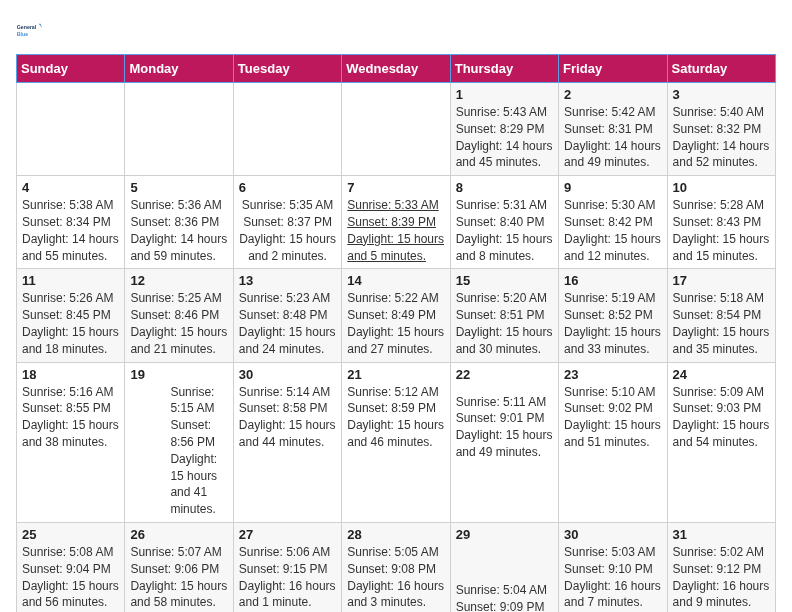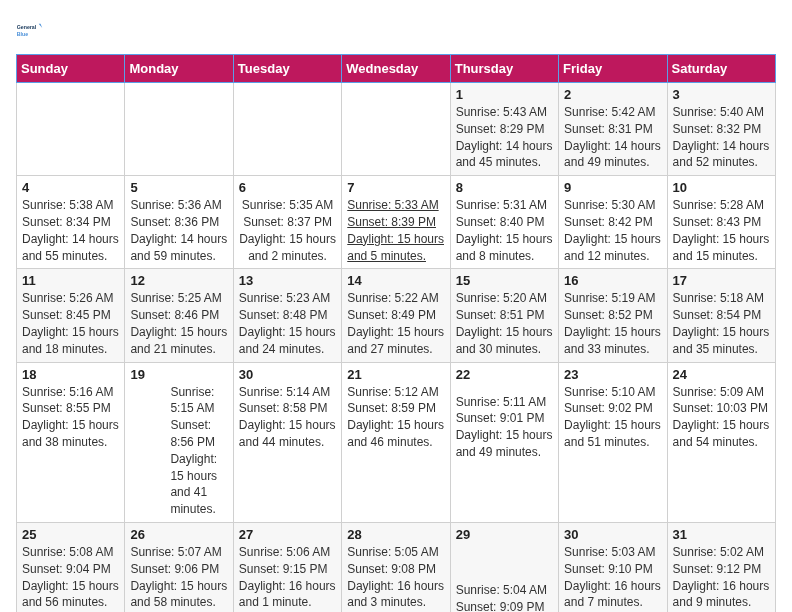--- a/index.html
+++ b/index.html
@@ -282,21 +282,21 @@
         <td>
           <div class="day-num">23</div>
           <div class="day-info" style="white-space: pre-line;">Sunrise: 5:10 AM
 Sunset: 9:02 PM
 Daylight: 15 hours
 and 51 minutes.</div>
         </td>
         <td>
           <div class="day-num">24</div>
           <div class="day-info" style="white-space: pre-line;">Sunrise: 5:09 AM
-Sunset: 10:03 PM
+Sunset: 9:03 PM
 Daylight: 15 hours
 and 54 minutes.</div>
         </td>
       </tr>
       <tr>
         <td>
           <div class="day-num">25</div>
           <div class="day-info" style="white-space: pre-line;">Sunrise: 5:08 AM
 Sunset: 9:04 PM
 Daylight: 15 hours

